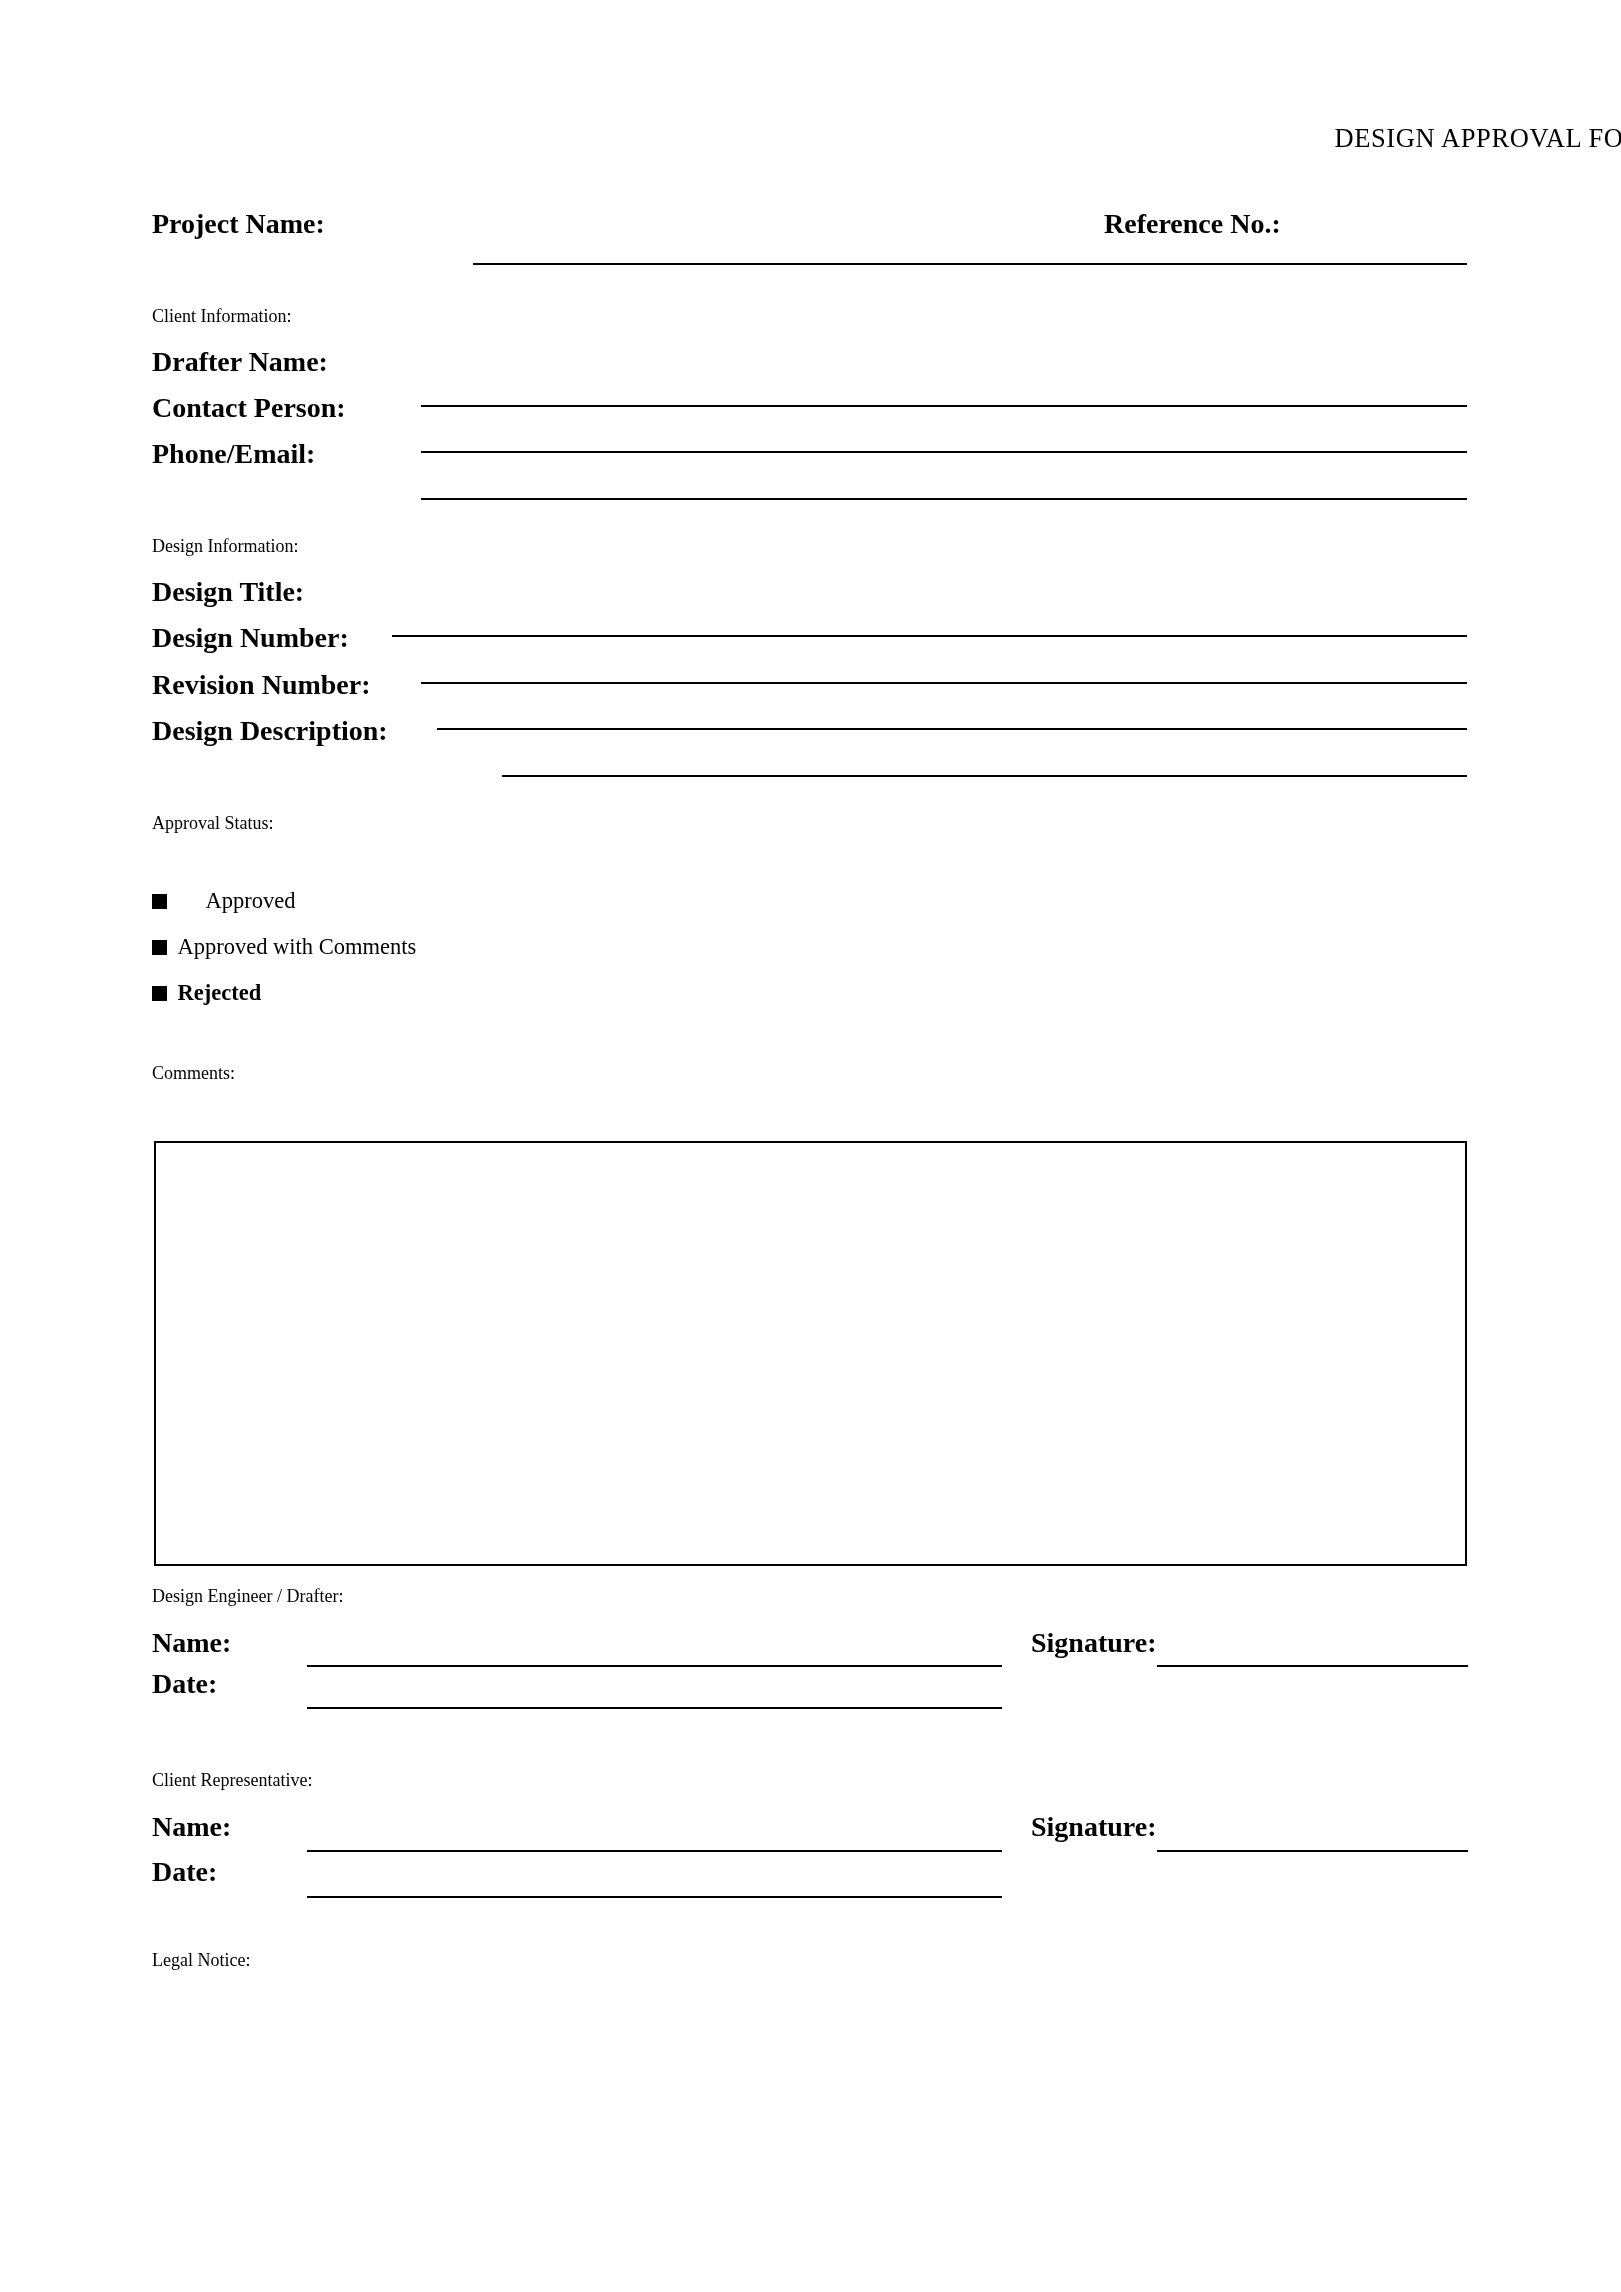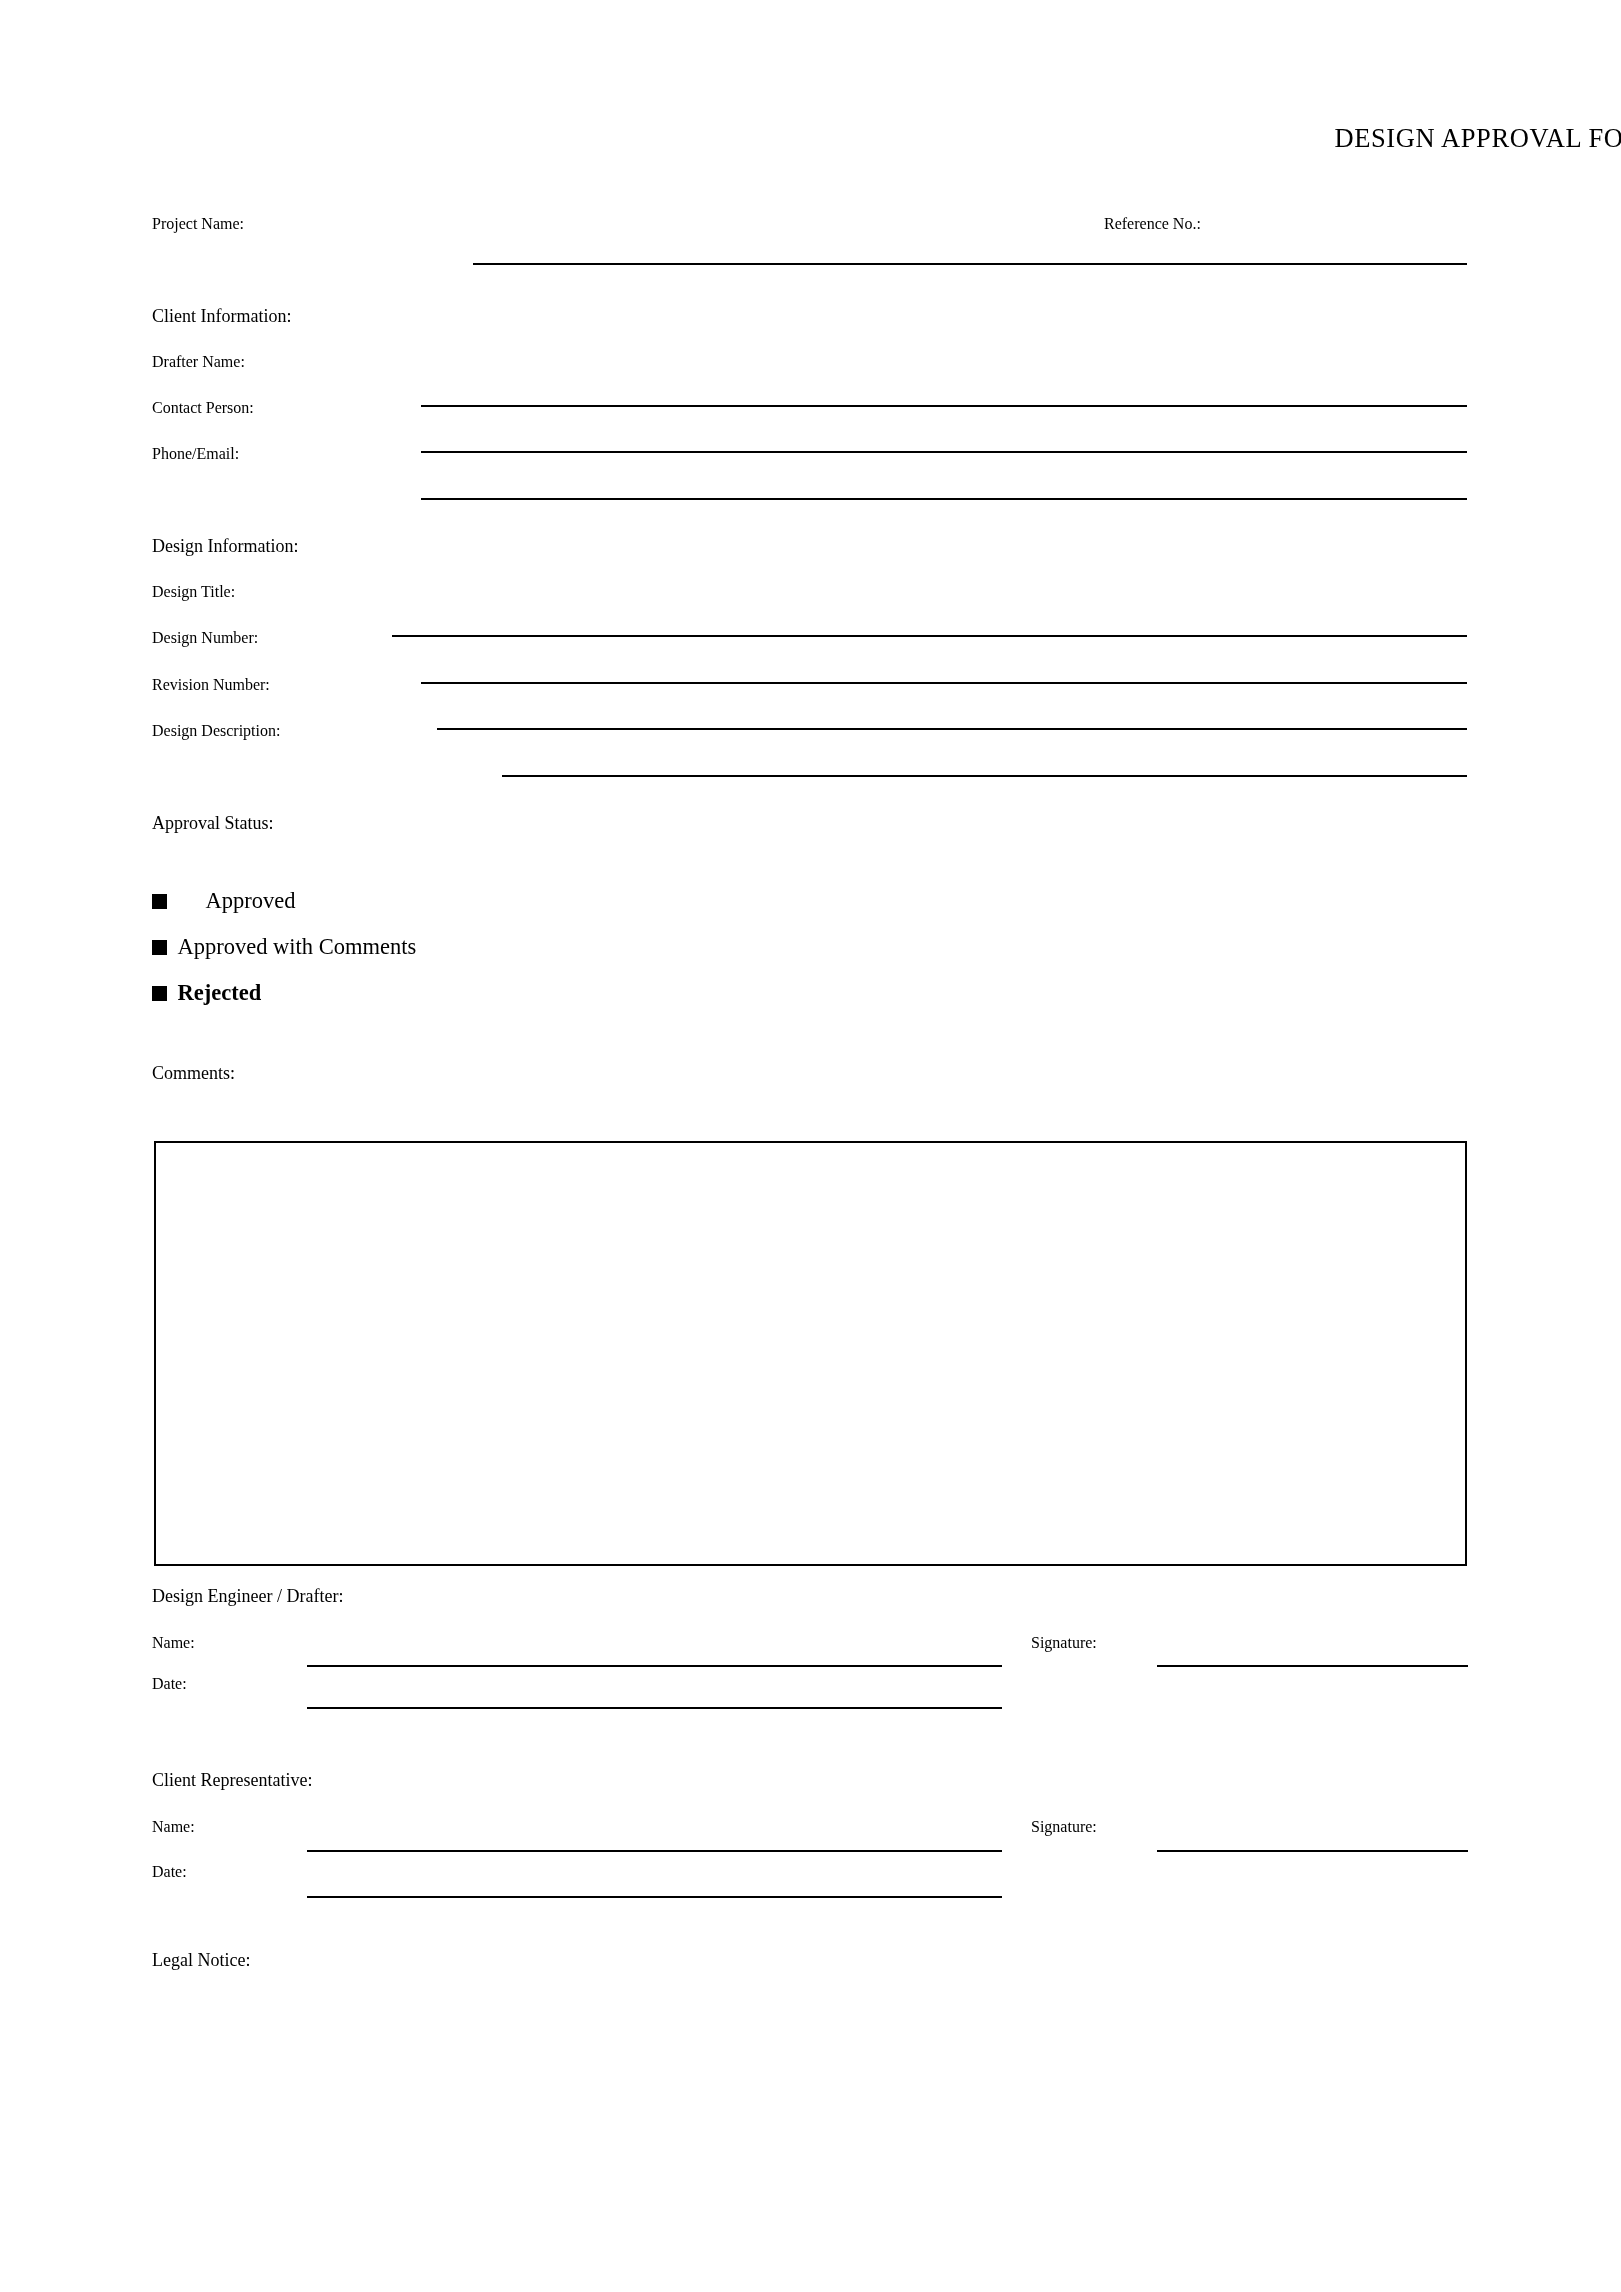--- a/index.html
+++ b/index.html
@@ -35,23 +35,24 @@
     letter-spacing: 0.6px;
     font-weight: 400;
     white-space: nowrap;
     padding-left: 45px;
   }
 
   
   .lbl {
     position: absolute;
     left: 152px;
-    font-size: 16px;
+    font-size: 28px;
     line-height: 22.5px;
     white-space: nowrap;
+    font-weight: bold;
   }
 
   
   .section-head {
     position: absolute;
     left: 152px;
     font-size: 18px;
     line-height: 22.5px;
     white-space: nowrap;
   }

